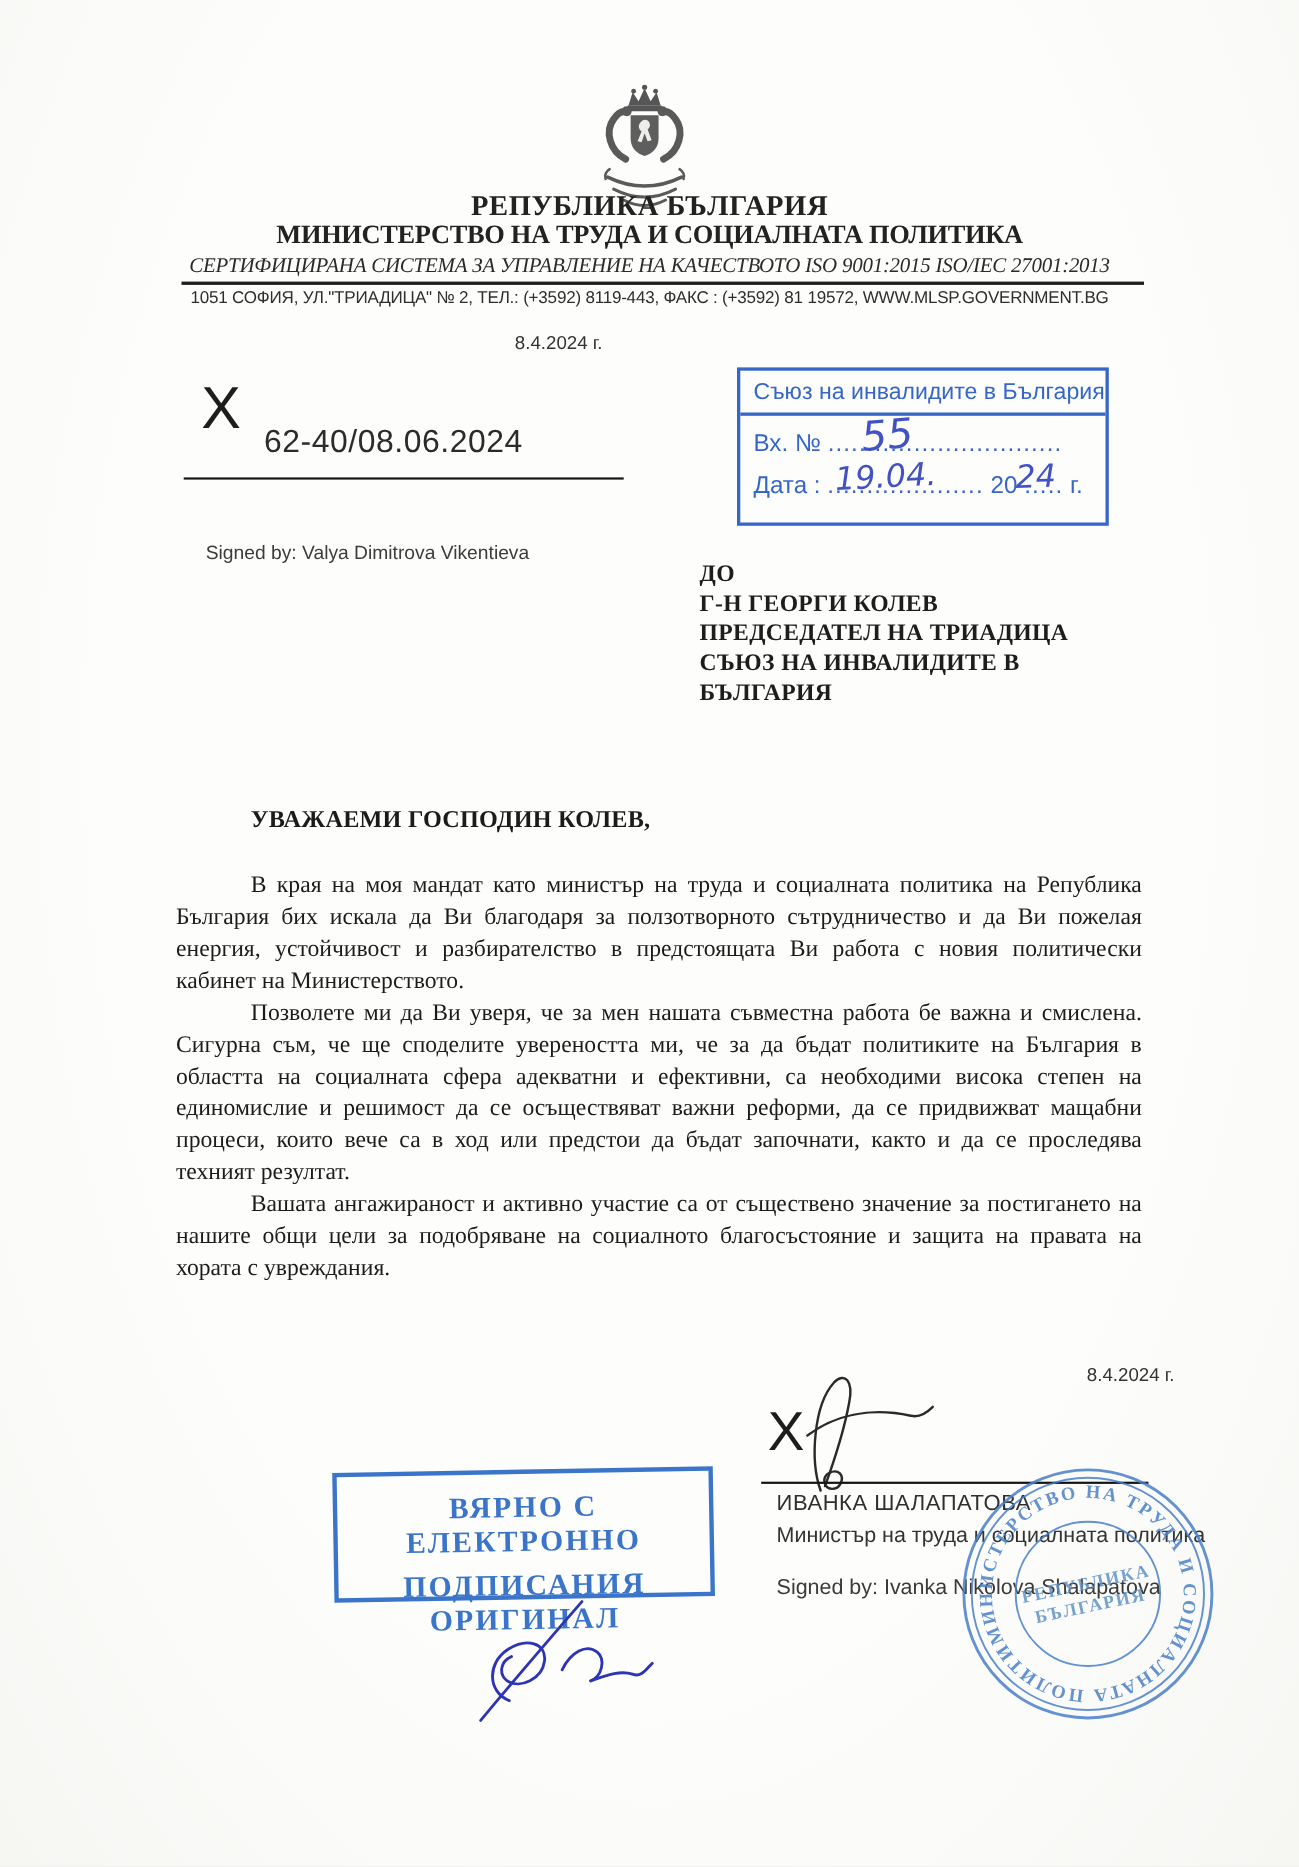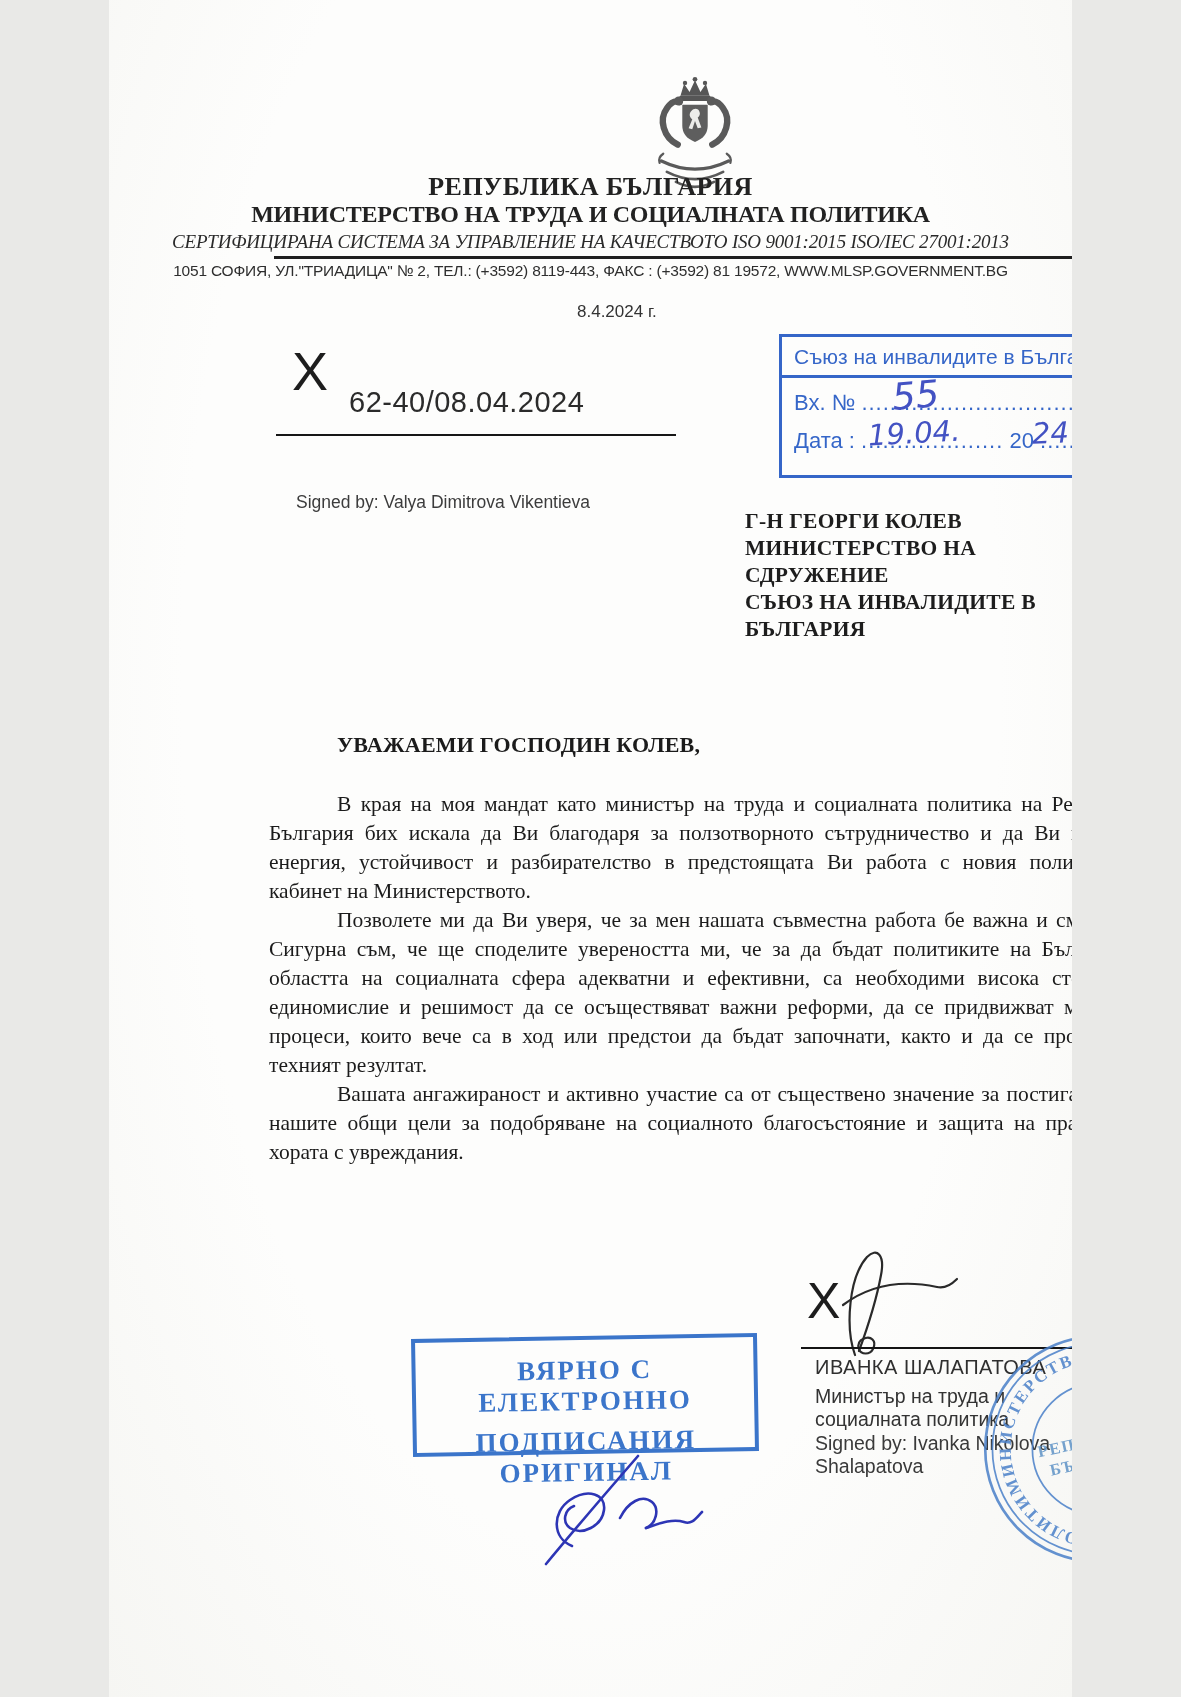--- a/index.html
+++ b/index.html
@@ -1,17 +1,17 @@
 <!DOCTYPE html>
 <html><head>
 <meta charset="utf-8">
 <style>
   html,body{margin:0;padding:0;background:#e9e9e7;}
   #page{
-    position:relative;width:963px;height:1697px;margin:0 auto;
+    position:relative;width:1181px;height:1697px;margin:0 auto;
     background:radial-gradient(ellipse at 50% 40%, #fdfdfc 60%, #f6f6f3 100%);
     font-family:"Liberation Serif", serif;color:#1b1b1b;overflow:hidden;
   }
   .abs{position:absolute;}
   .center{left:0;width:100%;text-align:center;}
   
   .republic{top:172px;font-size:26px;font-weight:bold;letter-spacing:.5px;color:#222;}
   .ministry{top:201px;font-size:24px;font-weight:bold;letter-spacing:-.3px;color:#222;}
   .certline{top:231px;font-size:19px;font-style:italic;color:#2a2a2a;letter-spacing:-.2px;}
   .hrule{top:256px;left:165px;width:875px;height:3px;background:#1f1f1f;}
@@ -105,27 +105,28 @@
       <span class="dots">....................</span>
       <span>20</span>
       <span class="dots">.....</span>
       <span>г.</span>
       <span class="hw hw-date">19.04.</span>
       <span class="hw hw-year">24</span>
     </div>
   </div>
 
   <div class="abs sans ref-x">X</div>
-  <div class="abs sans ref-num">62-40/08.04.2024</div>
+  <div class="abs sans ref-num">62-40/08.06.2024</div>
   <div class="abs ref-line"></div>
   <div class="abs sans ref-signed">Signed by: Valya Dimitrova Vikentieva</div>
 
   <div class="abs recipient">
+    <div>ДО</div>
     <div>Г-Н ГЕОРГИ КОЛЕВ</div>
-    <div>МИНИСТЕРСТВО НА СДРУЖЕНИЕ</div>
+    <div>ПРЕДСЕДАТЕЛ НА ТРИАДИЦА</div>
     <div>СЪЮЗ НА ИНВАЛИДИТЕ В</div>
     <div>БЪЛГАРИЯ</div>
   </div>
 
   <div class="abs body-block">
     <div class="salutation">УВАЖАЕМИ ГОСПОДИН КОЛЕВ,</div>
     <p>В края на моя мандат като министър на труда и социалната политика на Република България бих искала да Ви благодаря за ползотворното сътрудничество и да Ви пожелая енергия, устойчивост и разбирателство в предстоящата Ви работа с новия политически кабинет на Министерството.</p>
     <p>Позволете ми да Ви уверя, че за мен нашата съвместна работа бе важна и смислена. Сигурна съм, че ще споделите увереността ми, че за да бъдат политиките на България в областта на социалната сфера адекватни и ефективни, са необходими висока степен на единомислие и решимост да се осъществяват важни реформи, да се придвижват мащабни процеси, които вече са в ход или предстои да бъдат започнати, както и да се проследява техният резултат.</p>
     <p>Вашата ангажираност и активно участие са от съществено значение за постигането на нашите общи цели за подобряване на социалното благосъстояние и защита на правата на хората с увреждания.</p>
   </div>

